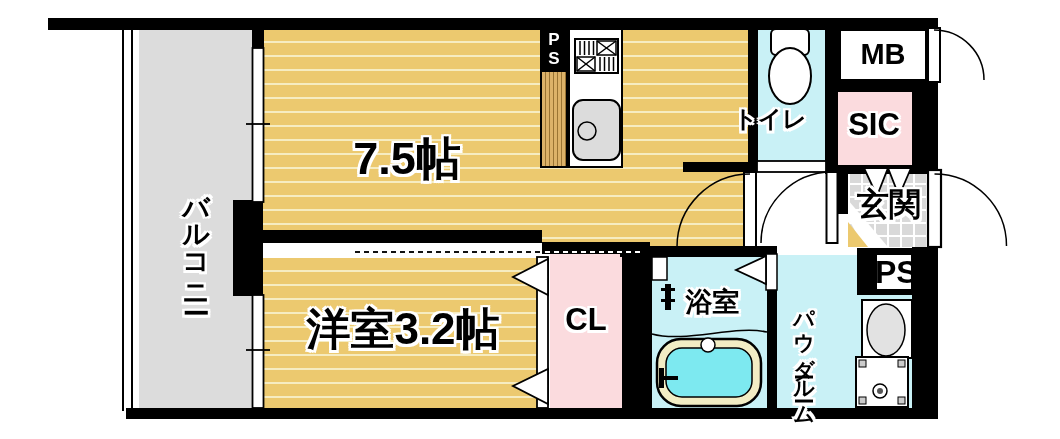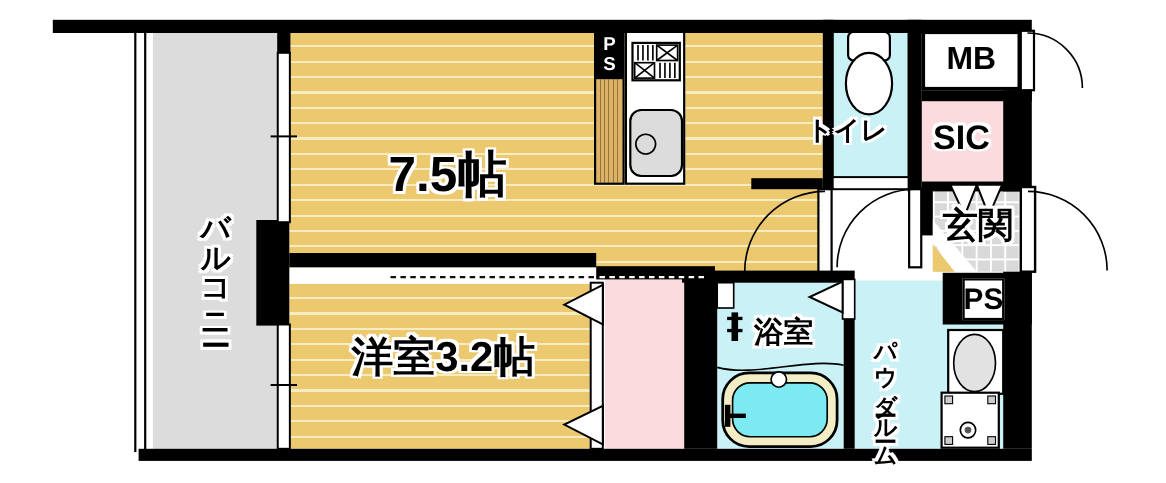--- a/index.html
+++ b/index.html
@@ -171,35 +171,36 @@
       <rect x="898" y="397" width="7" height="7" fill="#ccc" stroke="#000" stroke-width="1"></rect>
       <circle cx="880" cy="391" r="7" fill="#fff" stroke="#000" stroke-width="1.5"></circle>
       <circle cx="880" cy="391" r="3" fill="#555"></circle>
     </g>
   </svg>
 
   <div class="lbl olabel vert" style="left:181px;top:145px;height:185px;font-size:27px;">バルコニー</div>
 
   <div class="lbl olabel" style="left:322px;top:135px;width:170px;font-size:45px;">7.5帖</div>
 
-  <div class="lbl olabel" style="left:268px;top:305px;width:270px;font-size:38px;">洋室3.2帖</div>
-
+  <div class="lbl olabel" style="left:268px;top:305px;width:270px;font-size:44px;">洋室3.2帖</div>
+
+  <div class="lbl olabel" style="left:550px;top:303px;width:72px;font-size:31px;">CL</div>
 
   <div class="lbl olabel" style="left:728px;top:106px;width:84px;font-size:24px;">トイレ</div>
 
   <div class="lbl" style="left:838px;top:39px;width:90px;font-size:29px;">MB</div>
 
   <div class="lbl olabel" style="left:834px;top:108px;width:80px;font-size:31px;">SIC</div>
 
   <div class="lbl olabel" style="left:845px;top:187px;width:88px;font-size:32px;">玄関</div>
 
   <div class="lbl" style="left:540px;top:30px;width:28px;font-size:17px;color:#fff;line-height:19px;">
     <span style="display:block;">P</span>
     <span style="display:block;">S</span>
   </div>
 
-  <div class="lbl" style="left:875px;top:253px;width:38px;font-size:27px;line-height:38px;">PS</div>
+  <div class="lbl" style="left:875px;top:253px;width:38px;font-size:32px;line-height:38px;">PS</div>
 
   <div class="lbl olabel" style="left:670px;top:288px;width:85px;font-size:27px;">浴室</div>
 
   <div class="lbl olabel vert" style="left:791px;top:295px;height:100px;font-size:21px;line-height:26px;">パウダールーム</div>
 
 </div>
 
 </body></html>

